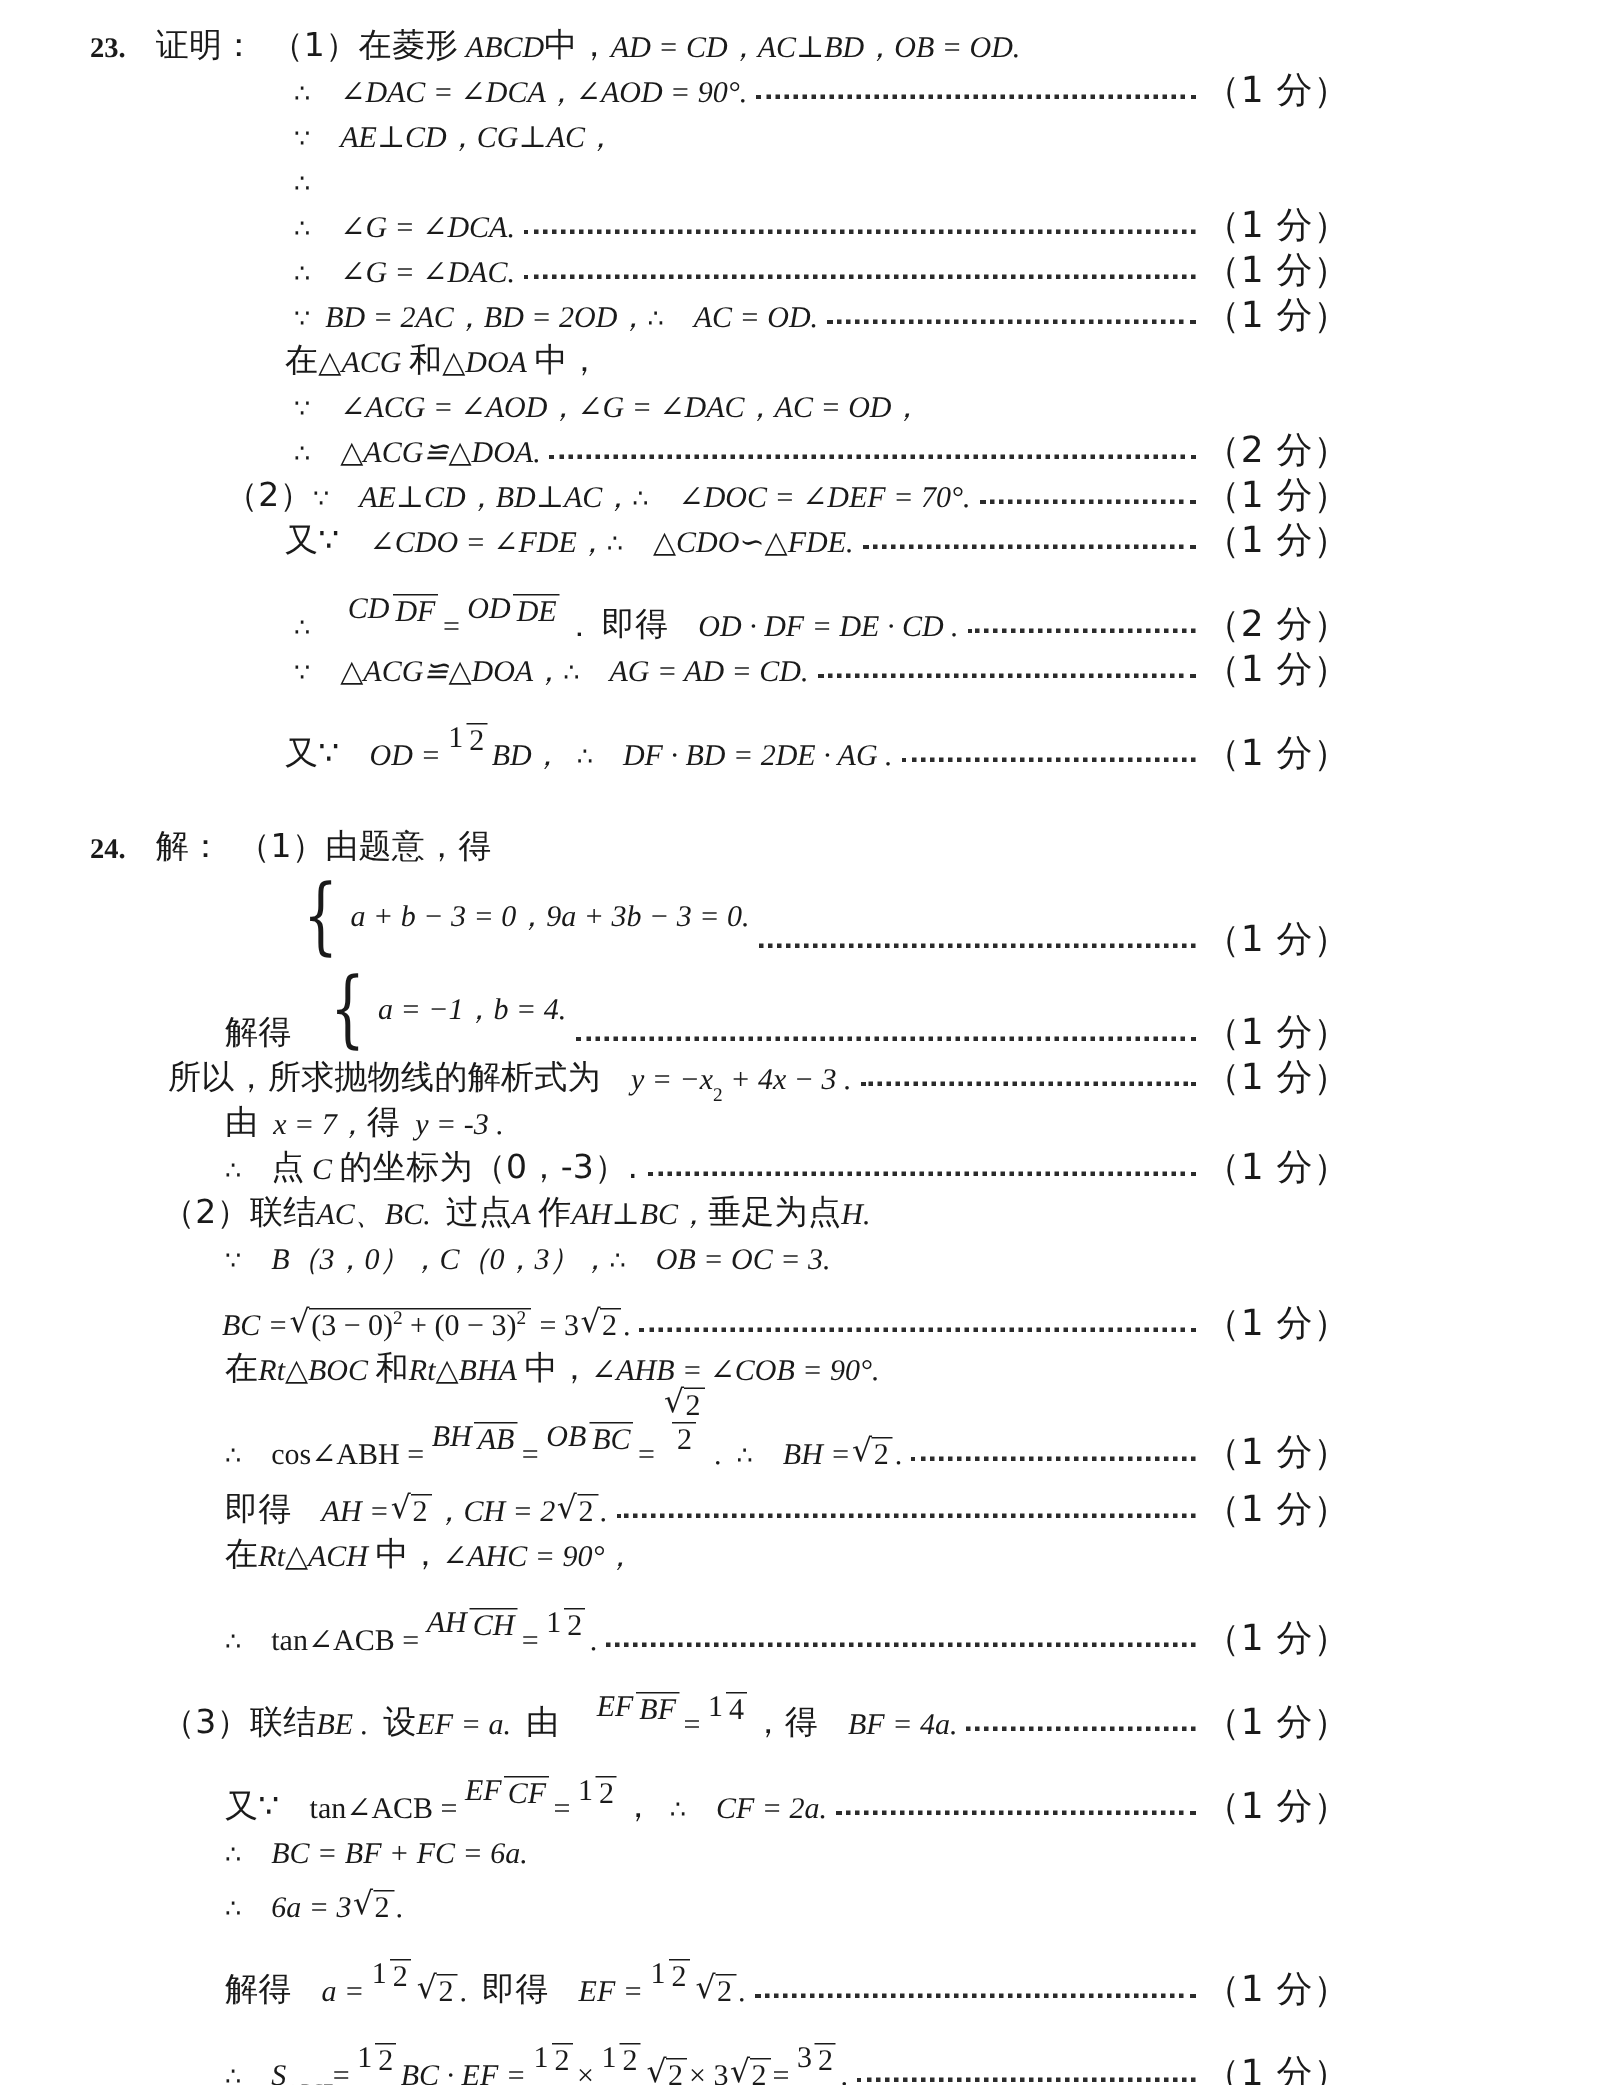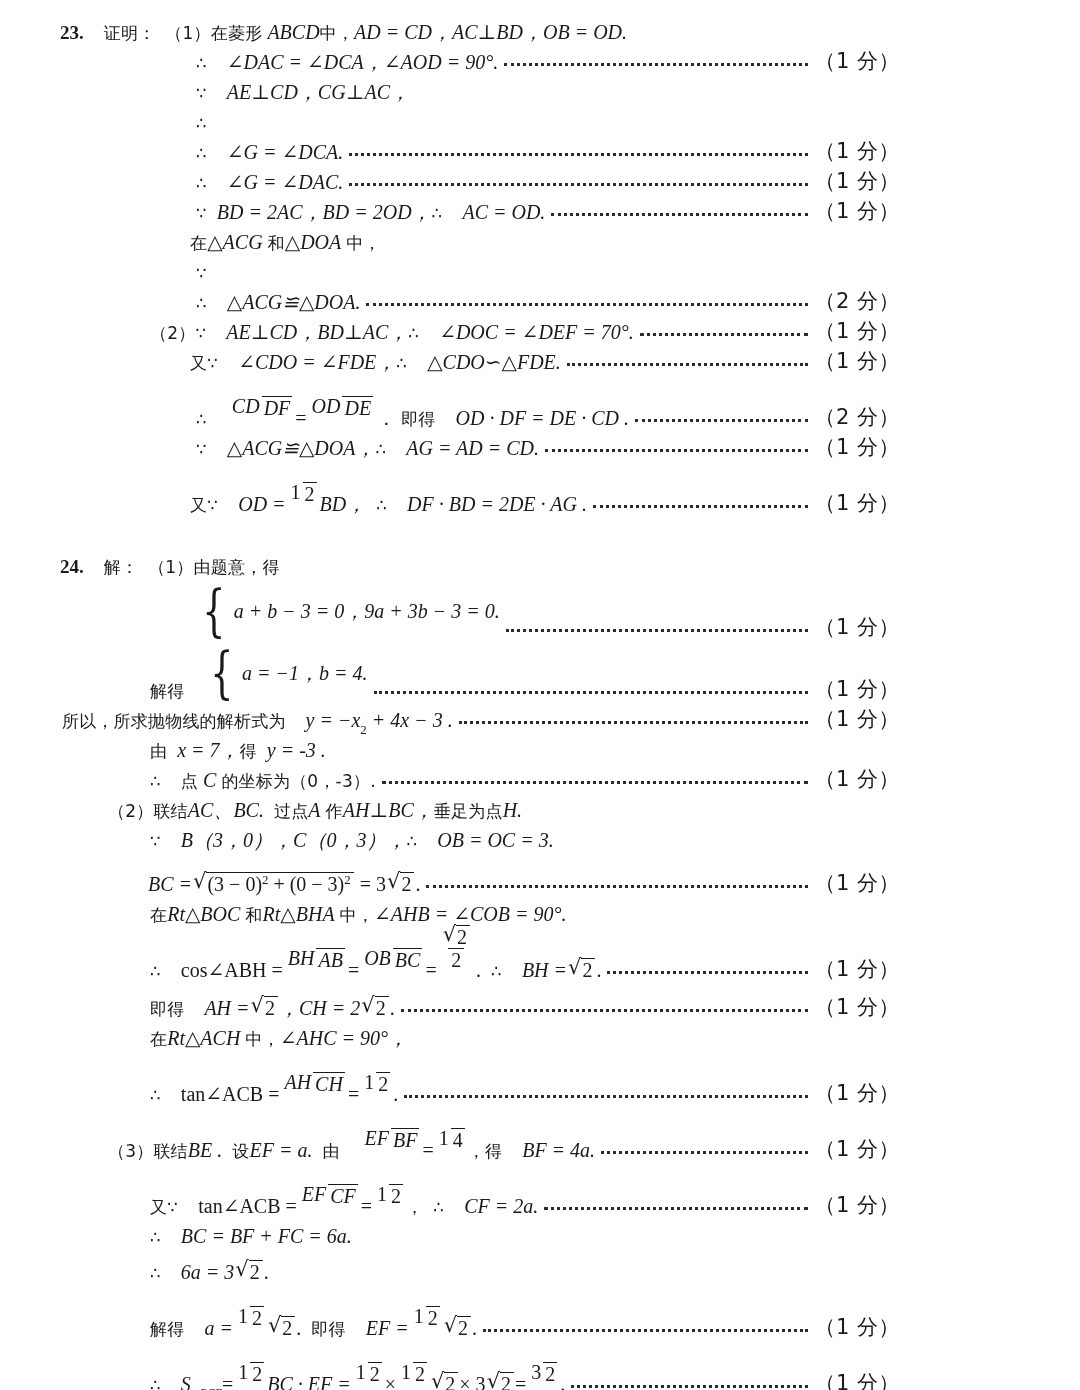--- a/index.html
+++ b/index.html
@@ -20,21 +20,21 @@
     white-space:nowrap;
     font-size:19.5px;
     line-height:1.0;
     min-height:30px;
     margin:0;
   }
   .ind-b     { padding-left:150px; }
   .ind-c     { padding-left:196px; }
 
   .num { font-weight:bold; font-size:19px; font-family:"Liberation Serif",serif; }
-  .cn  { font-family:"DejaVu Sans","Liberation Sans",sans-serif; font-size:17px; letter-spacing:.2px;}
+  .cn  { font-family:"DejaVu Sans","Liberation Sans",sans-serif; font-size:22px; letter-spacing:.2px;}
   .mi  { font-style:italic; font-family:"Liberation Serif","DejaVu Serif",serif; font-size:20px; }
   .mo  { font-family:"Liberation Serif","DejaVu Serif",serif; font-size:20px; font-style:normal;}
   .mn  { font-family:"Liberation Serif","DejaVu Serif",serif; font-size:20px; font-style:normal;}
   .sym { font-family:"DejaVu Sans",sans-serif; font-size:17px; }
   .sp4 { display:inline-block; width:10px; }
   .sp8 { display:inline-block; width:20px; }
   .sp2 { display:inline-block; width:5px; }
 
   
   .leader {
@@ -46,21 +46,21 @@
   }
   .leader::before{
     content:"";
     position:absolute;
     left:6px; right:4px; bottom:.30em;
     border-bottom:3.2px dotted #2b2b2b;
   }
   .score {
     flex:0 0 auto;
     font-family:"DejaVu Sans","Liberation Sans",sans-serif;
-    font-size:21px;
+    font-size:24px;
     padding-left:2px;
     letter-spacing:.5px;
   }
 
   
   .frac {
     display:inline-flex;
     flex-direction:row;
     align-items:center;
     justify-content:center;
@@ -170,20 +170,21 @@
       <span class="sp2"></span>
       <span class="cn">和</span>
       <span class="mi">△DOA</span>
       <span class="sp2"></span>
       <span class="cn">中，</span>
     </div>
 
     <div class="line ind-c">
       <span class="sym">∵</span>
       <span class="sp8"></span>
+      <span class="mi">∠ACG = ∠AOD，∠G = ∠DAC，AC = OD，</span>
     </div>
 
     <div class="line ind-c">
       <span class="sym">∴</span>
       <span class="sp8"></span>
       <span class="mi">△ACG≌△DOA.</span>
       <span class="leader"></span>
       <span class="score">（2 分）</span>
     </div>
 
@@ -292,21 +293,21 @@
         <span class="brace">{</span>
         <span class="rows">
           <span class="mi">a = −1，</span>
           <span class="mi">b = 4.</span>
         </span>
       </span>
       <span class="leader"></span>
       <span class="score">（1 分）</span>
     </div>
 
-    <div class="line" style="padding-left:62px;">
+    <div class="line" style="padding-left:112px;">
       <span class="cn">所以，所求抛物线的解析式为</span>
       <span class="sp8"></span>
       <span class="mi">y = −x</span>
         <sup class="e mn">2</sup>
       <span class="sp2"></span>
       <span class="mi">+ 4x − 3 .</span>
       <span class="leader"></span>
       <span class="score">（1 分）</span>
     </div>
 

